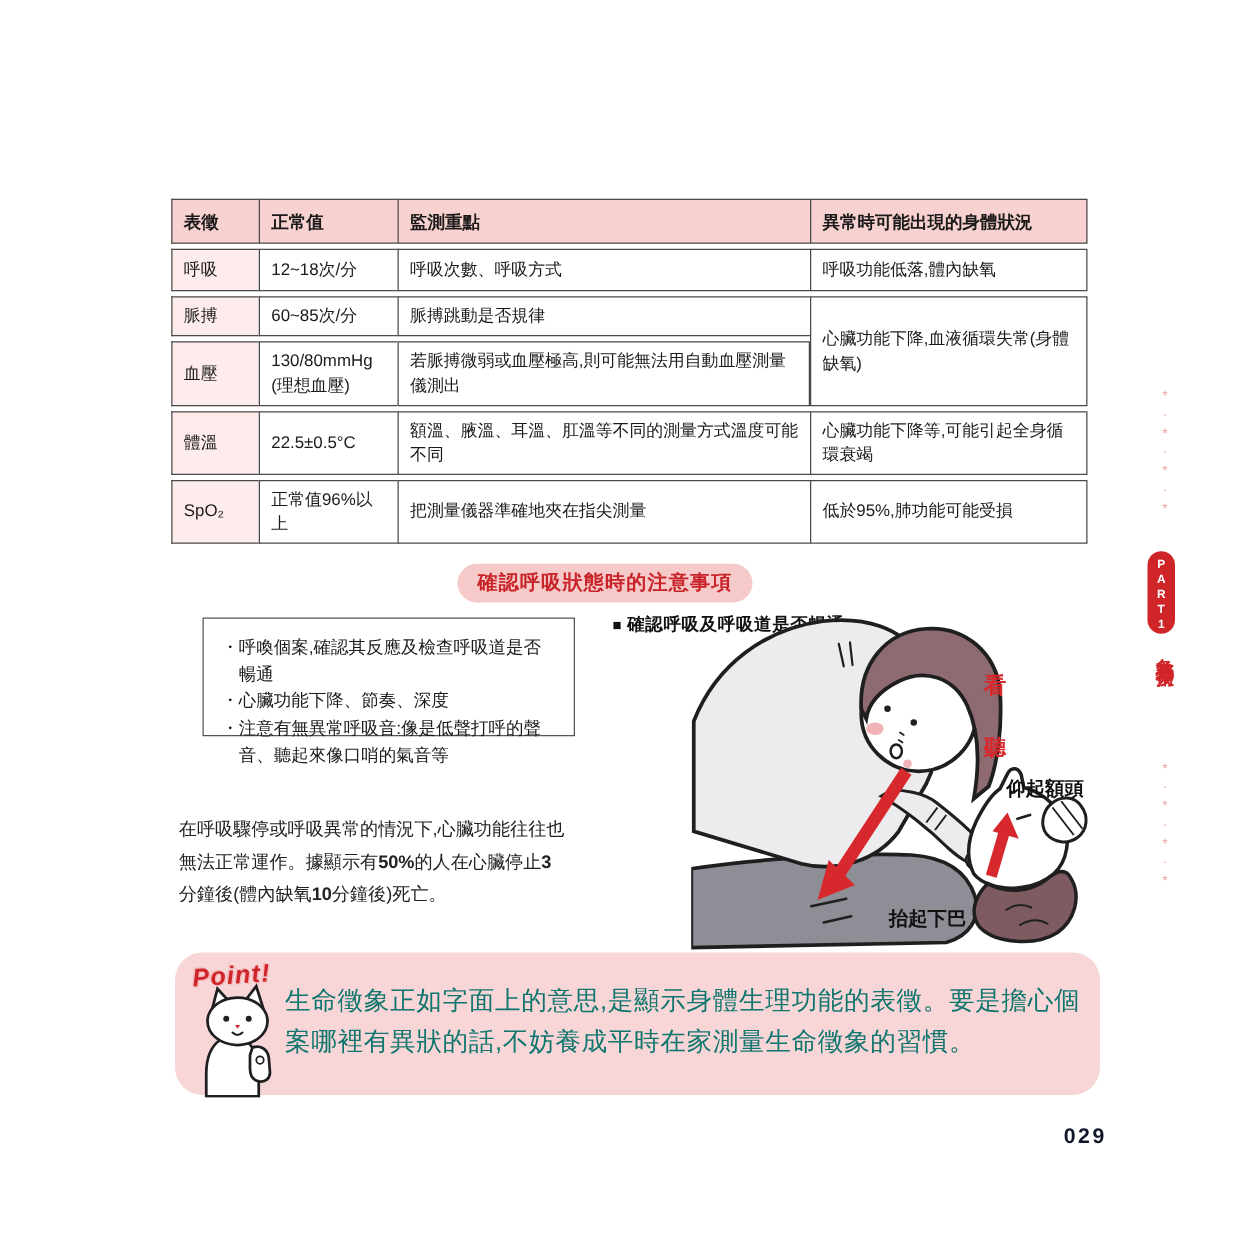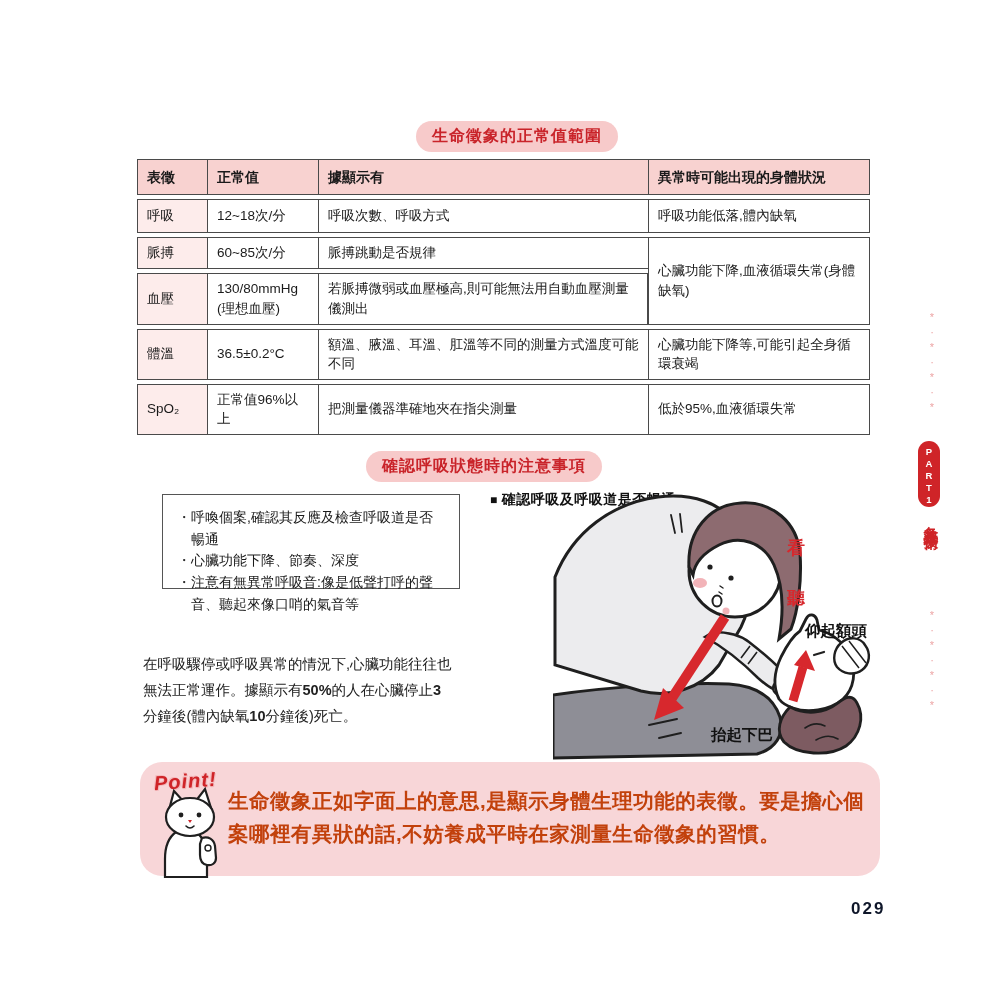--- a/index.html
+++ b/index.html
@@ -69,21 +69,21 @@
   }
   .point-logo {
     position:absolute; left:14px; top:8px; color:#cf2428; font-weight:bold;
     font-style:italic; font-size:20px; transform:rotate(-4deg);
     text-shadow:1px 1px 0 #f3b9bc, -1px -1px 0 #f3b9bc;
     letter-spacing:1px;
   }
   .point-cat { position:absolute; left:10px; top:24px; }
   .point-text {
     position:absolute; left:88px; top:22px; width:648px;
-    font-size:20.5px; font-weight:bold; line-height:1.63; color:#c2410c;
+    font-size:20.5px; font-weight:normal; line-height:1.63; color:#0f766e;
     letter-spacing:0.5px;
   }
 
   
   .deco {
     position:absolute; left:924px; width:16px; text-align:center;
     color:#eda4a4; font-size:11px; line-height:15px; white-space:pre-line;
   }
   .deco-top { top:310px; }
   .deco-bottom { top:608px; }
@@ -101,34 +101,33 @@
   .page-number {
     position:absolute; left:851px; top:899px; color:#0f172a;
     font-size:17px; font-weight:bold; letter-spacing:2px;
   }
 </style>
 </head>
 <body>
 
 <div class="page">
 
-  <div class="badge badge1">生命徵象的正常值範圍</div>
 
   <table class="vitals">
     <colgroup>
         <col class="c1">
         <col class="c2">
         <col class="c3">
         <col class="c4">
       </colgroup>
     <tbody>
         <tr>
       <th>表徵</th>
       <th>正常值</th>
-      <th>據顯示有</th>
+      <th>監測重點</th>
       <th>異常時可能出現的身體狀況</th>
     </tr>
     <tr class="r1">
       <td class="sign">呼吸</td>
       <td>12~18次/分</td>
       <td>呼吸次數、呼吸方式</td>
       <td>呼吸功能低落,體內缺氧</td>
     </tr>
     <tr class="r2">
       <td class="sign">脈搏</td>
@@ -139,29 +138,29 @@
     <tr class="r3">
       <td class="sign">血壓</td>
       <td>
         <div>130/80mmHg</div>
         <div>(理想血壓)</div>
       </td>
       <td>若脈搏微弱或血壓極高,則可能無法用自動血壓測量儀測出</td>
     </tr>
     <tr class="r4">
       <td class="sign">體溫</td>
-      <td>36.5±0.2°C</td>
+      <td>22.5±0.5°C</td>
       <td>額溫、腋溫、耳溫、肛溫等不同的測量方式溫度可能不同</td>
       <td>心臟功能下降等,可能引起全身循環衰竭</td>
     </tr>
     <tr class="r5">
       <td class="sign">SpO₂</td>
       <td>正常值96%以上</td>
       <td>把測量儀器準確地夾在指尖測量</td>
-      <td>低於95%,血液循環失常</td>
+      <td>低於95%,肺功能可能受損</td>
     </tr>
   </tbody>
     </table>
 
   <div class="badge badge2">確認呼吸狀態時的注意事項</div>
 
   <div class="notes-box">
     <span class="note"><span>・</span><span>呼喚個案,確認其反應及檢查呼吸道是否暢通</span></span>
     <span class="note"><span>・</span><span>心臟功能下降、節奏、深度</span></span>
     <span class="note"><span>・</span><span>注意有無異常呼吸音:像是低聲打呼的聲音、聽起來像口哨的氣音等</span></span>

